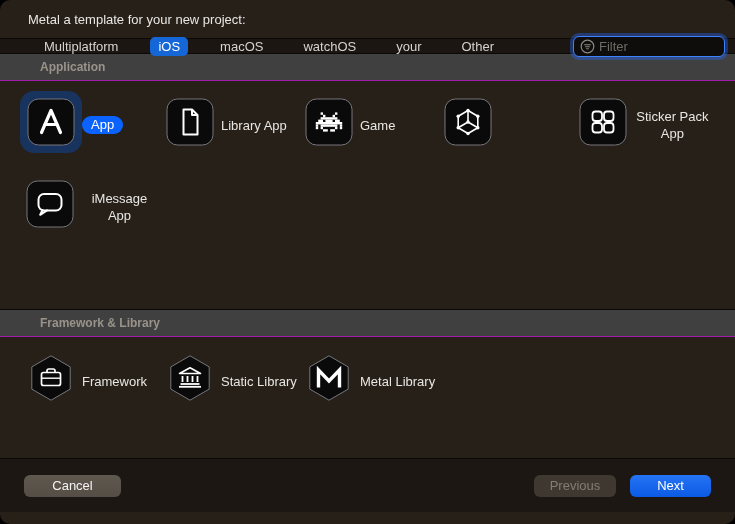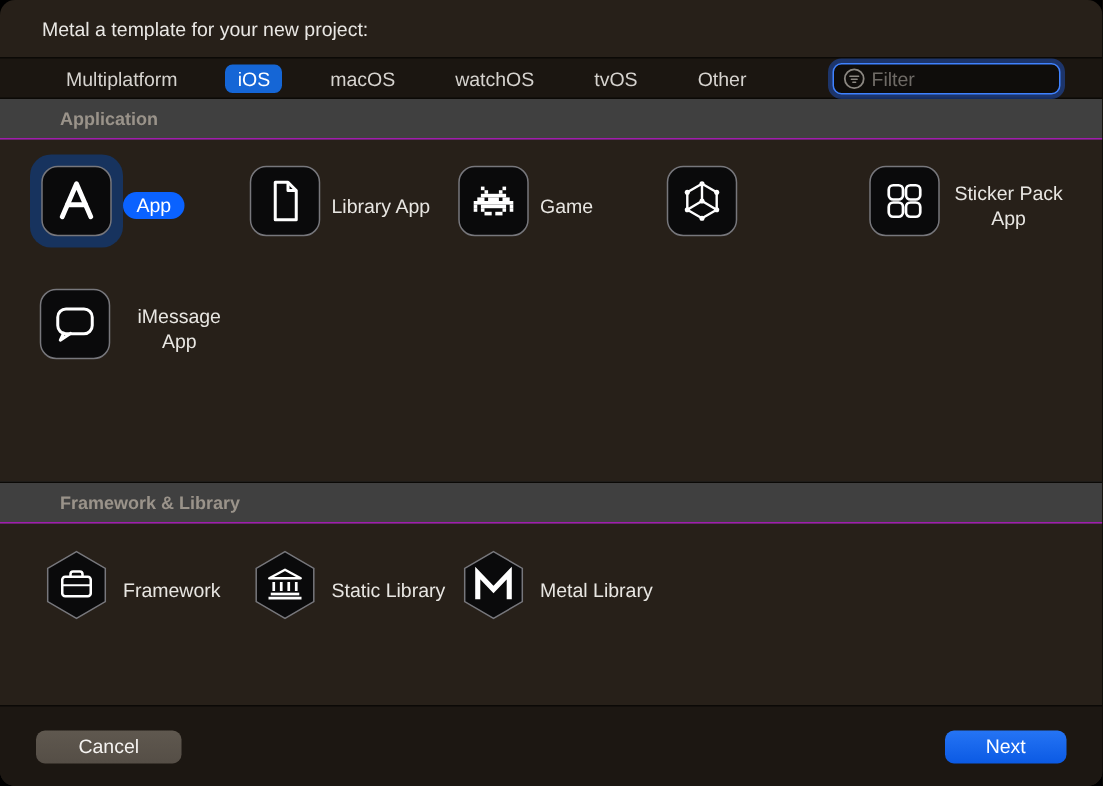--- a/index.html
+++ b/index.html
@@ -15,24 +15,24 @@
   }
 
   
   .title-area {
     height: 38px; display: flex; align-items: center;
     padding: 0 28px; font-size: 13px; color: #e9e7e4;
   }
 
   
   .tabbar {
-    height: 28px; background: #1b1611;
+    height: 16px; background: #1b1611;
     border-top: 1px solid #0b0906; border-bottom: 1px solid #0b0906;
     display: flex; align-items: center;
-    padding: 0 28px 0 36px;
+    padding: 0 10px 0 36px;
   }
   .tabs { display: flex; align-items: center; gap: 24px; flex: 1; }
   .tab {
     font-size: 13px; color: #d6d3cf; cursor: default;
     padding: 2px 8px; border-radius: 5px; white-space: nowrap;
   }
   .tab.selected { background: #1566d6; color: #fff; }
 
   .filter-field {
     display: flex; align-items: center; gap: 4px;
@@ -107,21 +107,21 @@
 <div class="window">
 
   <div class="title-area">Metal a template for your new project:</div>
 
   <div class="tabbar">
     <div class="tabs">
       <span class="tab">Multiplatform</span>
       <span class="tab selected">iOS</span>
       <span class="tab">macOS</span>
       <span class="tab">watchOS</span>
-      <span class="tab">tvOS</span>
+      <span class="tab">your</span>
       <span class="tab">Other</span>
     </div>
     <div class="filter-field">
       <svg width="15" height="15" viewBox="0 0 15 15">
         <circle cx="7.5" cy="7.5" r="6.3" stroke="#8b8781" fill="none" stroke-width="1.2"></circle>
         <path d="M4.6 5.8 h5.8 M5.6 7.8 h3.8 M6.6 9.8 h1.8" stroke="#8b8781" stroke-width="1.1" stroke-linecap="round" fill="none"></path>
       </svg>
       <input placeholder="Filter" style="">
     </div>
   </div>
@@ -271,17 +271,18 @@
         </svg>
       </div>
       <div class="tpl-label">Metal Library</div>
     </div>
 
   </div>
 
   <div class="footer">
     <button class="btn cancel">Cancel</button>
     <div class="right">
+      <button class="btn previous">Previous</button>
       <button class="btn next">Next</button>
     </div>
   </div>
 
 </div>
 
 </body></html>

